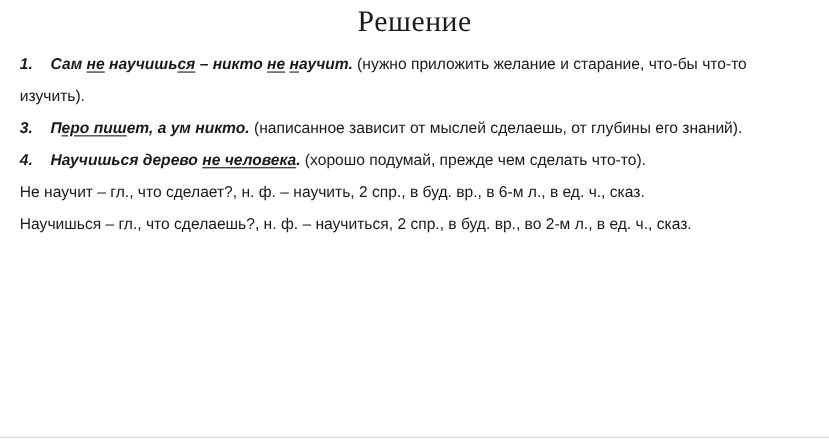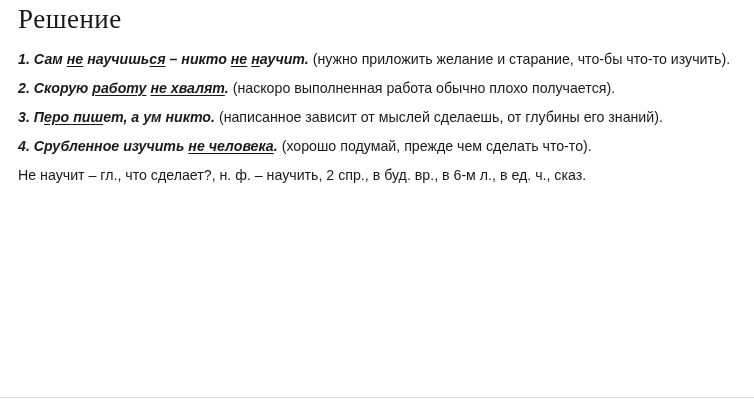--- a/index.html
+++ b/index.html
@@ -15,21 +15,21 @@
     overflow: hidden;
   }
   .page {
     position: relative;
     width: 754px;
     height: 400px;
     box-sizing: border-box;
     padding: 0 18px;
   }
   .title {
-    text-align: left;
+    text-align: center;
     font-size: 27px;
     font-weight: 400;
     letter-spacing: 0.5px;
     color: #1a1a1a;
     margin: 4px 0 10px 0;
     font-family: "Liberation Serif", serif;
   }
   .body-text {
     font-size: 14.2px;
     line-height: 29px;
@@ -38,20 +38,21 @@
   .para {
     margin: 0 0 0 0;
   }
   .num {
     font-weight: bold;
     font-style: italic;
   }
   .prov {
     font-weight: bold;
     font-style: italic;
+    margin-left: 12px;
   }
   .u {
     text-decoration: underline;
     text-underline-offset: 2px;
   }
   .lead {
     font-weight: normal;
   }
   .plain {
     font-weight: normal;
@@ -75,39 +76,37 @@
   <div class="title">Решение</div>
 
   <div class="body-text">
 
     <p class="para">
       <span class="num">1.</span>
       <span class="prov"><span>Сам </span><span class="u">не</span><span> научишь</span><span class="u">ся</span><span> – никто </span><span class="u">не</span><span> </span><span class="u">н</span><span>аучит.</span></span>
       <span class="plain">(нужно приложить желание и старание, что-бы что-то изучить).</span>
     </p>
 
-    <p class="para">
-      <span class="num">2.</span>
-      <span class="prov"><span>Скорую </span><span class="u">работу</span><span> </span><span class="u">не хвалят</span><span>.</span></span>
-      <span class="plain">(наскоро выполненная работа обычно плохо получается).</span>
-    </p>
 
     <p class="para">
       <span class="num">3.</span>
       <span class="prov"><span>П</span><span class="u">еро пиш</span><span>ет, а ум никто.</span></span>
       <span class="plain">(написанное зависит от мыслей сделаешь, от глубины его знаний).</span>
     </p>
 
     <p class="para">
       <span class="num">4.</span>
-      <span class="prov"><span>Срубленное изучить </span><span class="u">не человека</span><span>.</span></span>
+      <span class="prov"><span>Научишься дерево </span><span class="u">не человека</span><span>.</span></span>
       <span class="plain">(хорошо подумай, прежде чем сделать что-то).</span>
     </p>
 
     <p class="para">
       <span class="lead">Не научит</span><span class="plain"> – гл., что сделает?, н. ф. – научить, 2 спр., в буд. вр., в 6-м л., в ед. ч., сказ.</span>
     </p>
 
+    <p class="para">
+      <span class="lead">Научишься</span><span class="plain"> – гл., что сделаешь?, н. ф. – научиться, 2 спр., в буд. вр., во 2-м л., в ед. ч., сказ.</span>
+    </p>
 
   </div>
 
   <div class="rule"></div>
 </div>
 
 </body></html>

